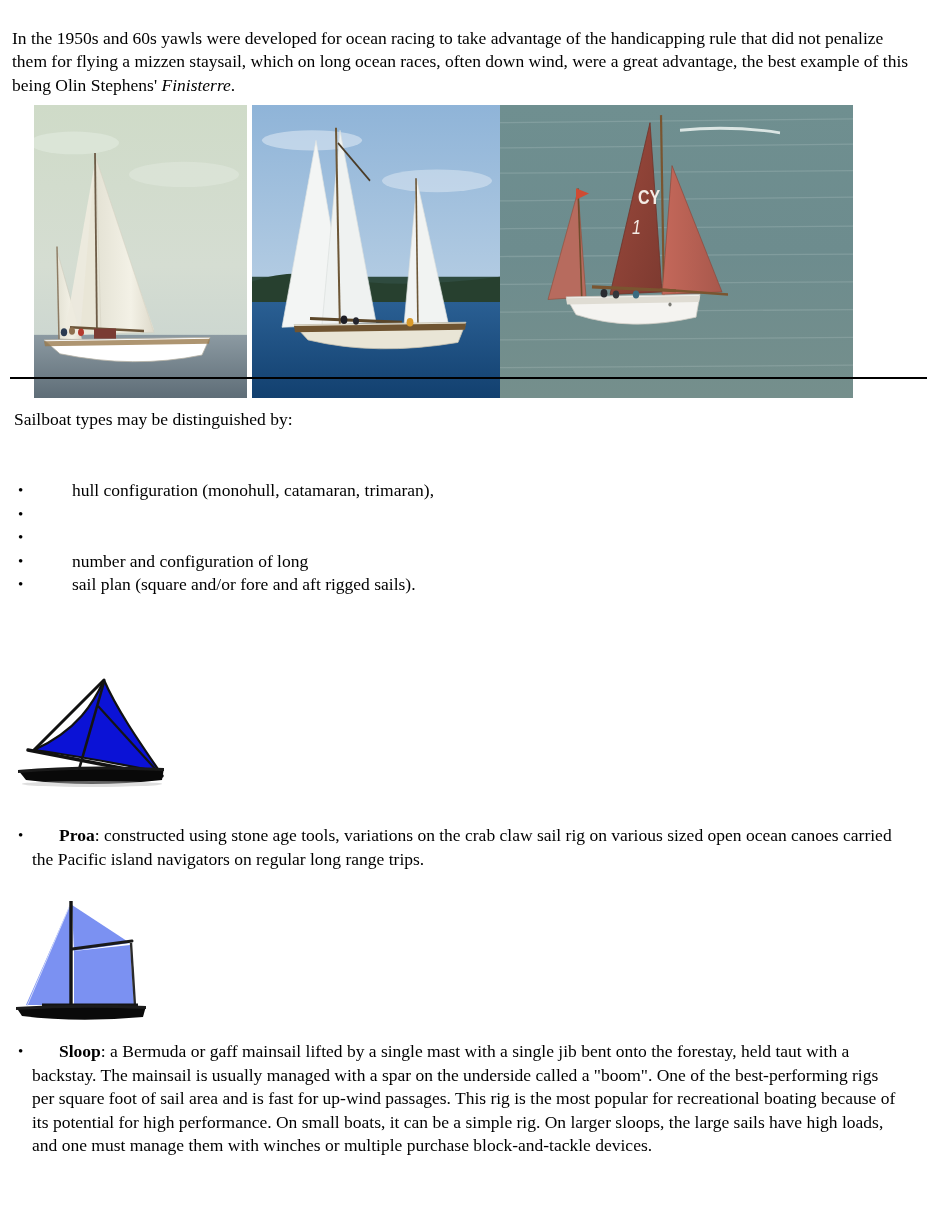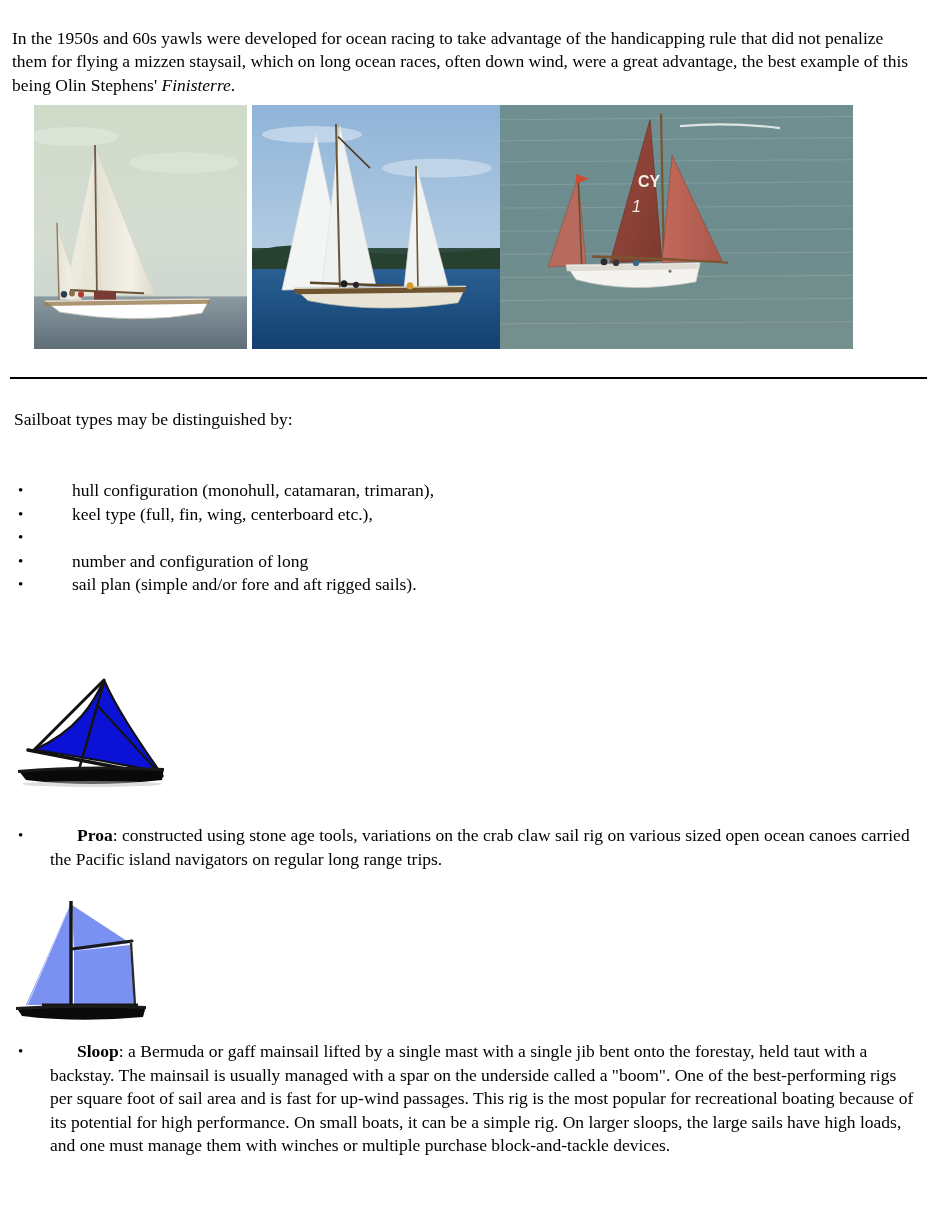--- a/index.html
+++ b/index.html
@@ -39,21 +39,21 @@
   .photo-strip {
     position: absolute;
     left: 12px;
     top: 105px;
     width: 820px;
     height: 232px;
   }
   .photo {
     position: absolute;
     top: 0;
-    height: 244px;
+    height: 293px;
     overflow: hidden;
     padding-left: 22px;
   }
   #photo-1 { left: 0px;   width: 213px; }
   #photo-2 { left: 218px; width: 248px; }
   #photo-3 { left: 466px; width: 353px; }
 
   .photo svg { display: block; width: 100%; height: 100%; }
 
   
@@ -117,21 +117,21 @@
     line-height: 23.6px;
   }
   .rig-desc .bullet {
     position: absolute;
     left: 18px;
     top: 0;
     font-size: 15px;
     line-height: 23.6px;
   }
   .rig-desc .body {
-    margin-left: 50px;
+    margin-left: 32px;
     width: 866px;
     text-indent: 27px;
   }
   .rig-desc .name { font-weight: bold; }
 
   #proa-desc  { left: 0px; top: 824px;  width: 937px; }
   #sloop-desc { left: 0px; top: 1040px; width: 937px; }
 </style>
 </head>
 <body>
@@ -284,32 +284,31 @@
 
   <div class="lead">Sailboat types may be distinguished by:</div>
 
   <div class="feature-list">
     <div class="feature-row">
       <span class="bullet">•</span>
       <span class="feature-text">hull configuration (monohull, catamaran, trimaran),</span>
     </div>
     <div class="feature-row">
       <span class="bullet">•</span>
-      <span class="feature-text">keel type (full, fin, wing, centerboard etc.),</span>
     </div>
     <div class="feature-row">
       <span class="bullet">•</span>
     </div>
     <div class="feature-row">
       <span class="bullet">•</span>
       <span class="feature-text">number and configuration of long</span>
     </div>
     <div class="feature-row">
       <span class="bullet">•</span>
-      <span class="feature-text">sail plan (simple and/or fore and aft rigged sails).</span>
+      <span class="feature-text">sail plan (square and/or fore and aft rigged sails).</span>
     </div>
   </div>
 
   <div class="rig-figure" id="proa-figure">
     <svg viewBox="0 0 160 120" width="160" height="120">
 
       <line x1="16" y1="82" x2="150" y2="108" stroke="#111111" stroke-width="3.5" stroke-linecap="round"></line>
 
       <path d="M92,12 C82,34 66,62 22,82 C52,86 88,92 148,104 C126,72 104,40 92,12 Z" fill="#0b12d6" stroke="#111111" stroke-width="2.2" stroke-linejoin="round"></path>
 

